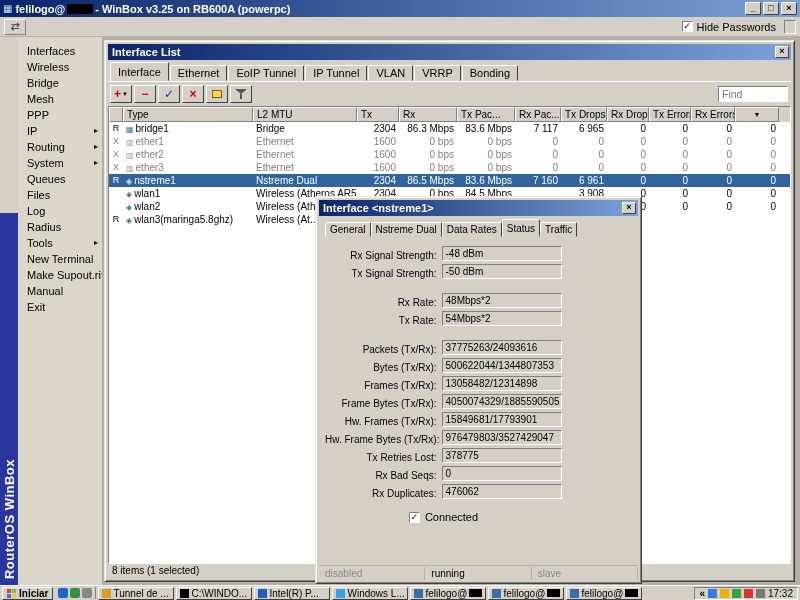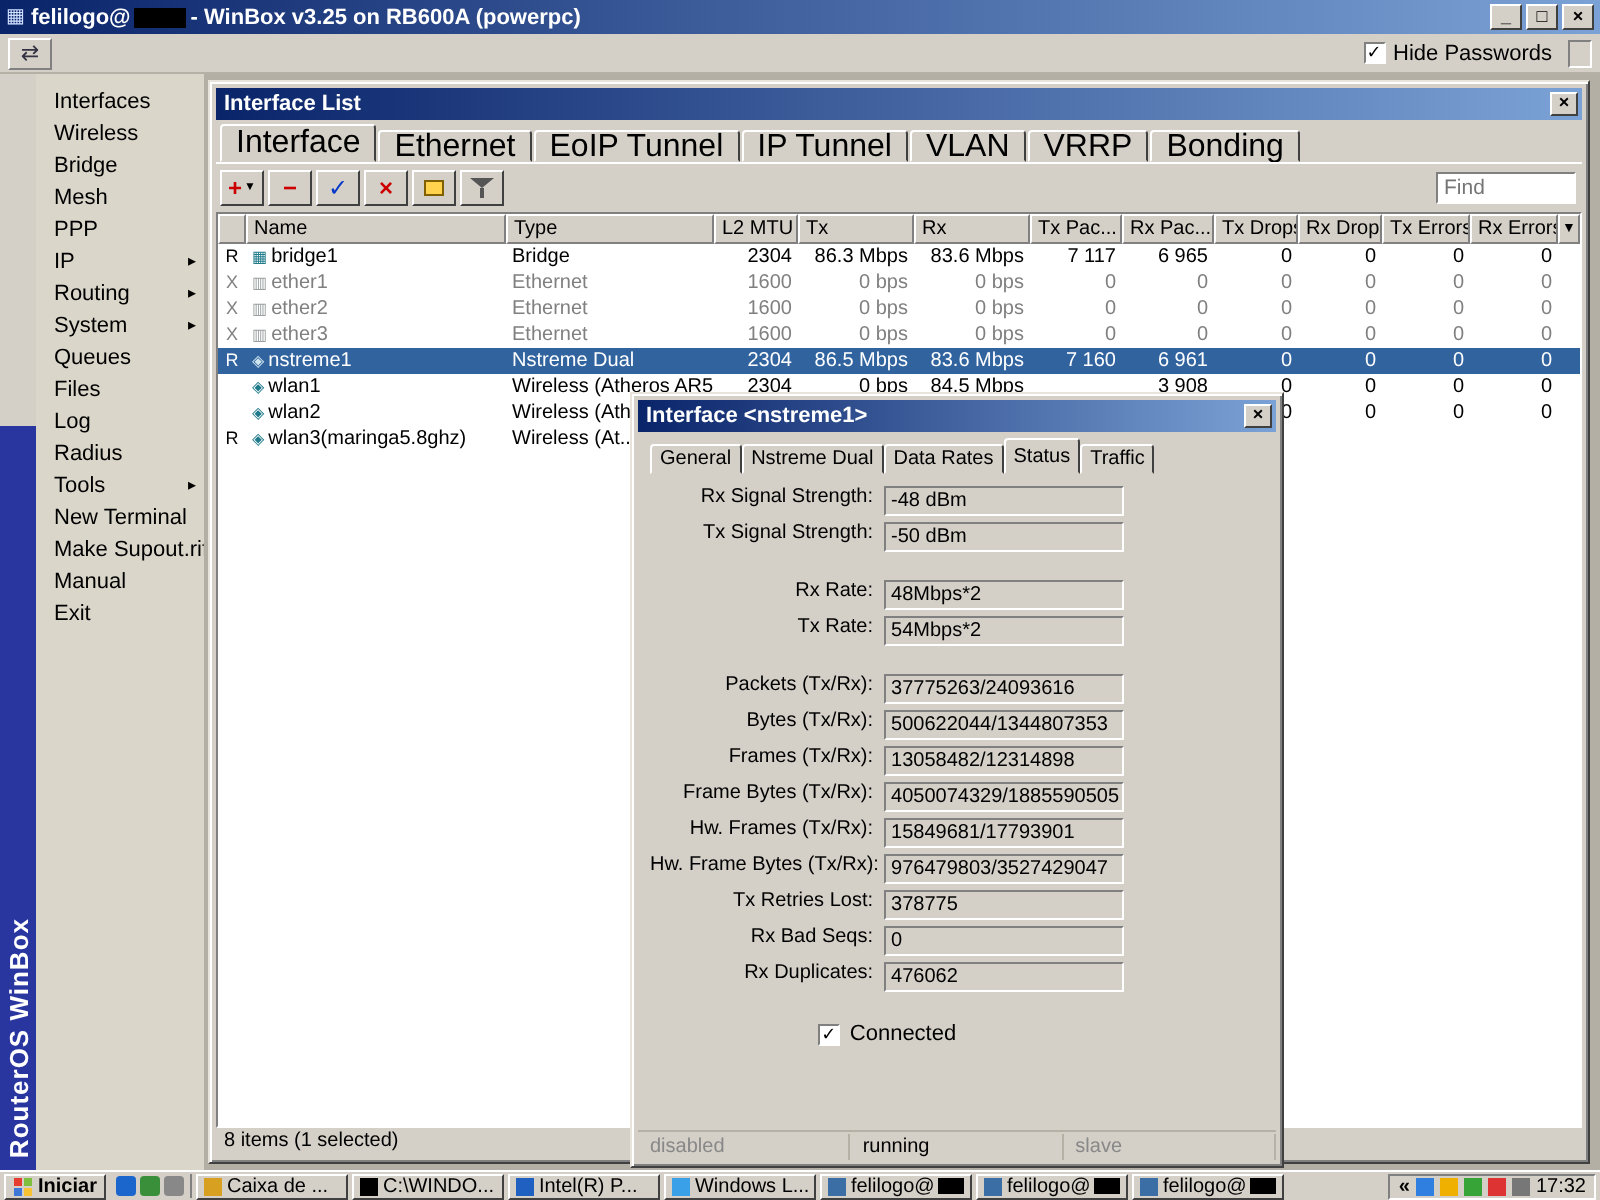--- a/index.html
+++ b/index.html
@@ -53,21 +53,21 @@
   
   .window{background:var(--window-bg);border:1px solid;border-color:#e8e4db #404040 #404040 #e8e4db;
     box-shadow:inset 1px 1px 0 #fff, inset -1px -1px 0 #808080;padding:3px;}
   .wtitle{height:16px;background:linear-gradient(to right,var(--titlebar-gradient-start),var(--titlebar-gradient-end));
     color:#fff;font-weight:bold;display:flex;align-items:center;padding:0 2px 0 4px;flex:none;}
   .wtitle .win-btn{margin-left:auto;width:14px;height:12px;line-height:9px;}
 
   
   .iflist{position:absolute;left:2px;top:3px;width:691px;height:542px;display:flex;flex-direction:column;}
   .tabs{display:flex;align-items:flex-end;height:21px;padding:2px 2px 0;flex:none;}
-  .tab{height:16px;line-height:15px;padding:0 7px;font-size:16px;background:var(--window-bg);
+  .tab{height:16px;line-height:15px;padding:0 7px;font-size:11px;background:var(--window-bg);
     border:1px solid;border-color:#fff #404040 transparent #fff;border-top-left-radius:2px;border-top-right-radius:2px;
     margin-right:1px;white-space:nowrap;}
   .tab.active{height:19px;line-height:18px;position:relative;z-index:1;}
   .toolbar{height:24px;display:flex;align-items:center;gap:2px;padding:2px;position:relative;border-top:1px solid #fff;flex:none;}
   .tbtn{width:22px;height:18px;background:var(--window-bg);border:1px solid;border-color:#fff #404040 #404040 #fff;
     display:flex;align-items:center;justify-content:center;gap:1px;font-weight:bold;font-size:12px;}
   .red{color:#c00;} .blue{color:#0637c9;}
   .dd{font-size:6px;color:#000;}
   .comment-swatch{width:10px;height:8px;background:#ffd34d;border:1px solid #806000;display:inline-block;}
   .funnel{position:relative;width:12px;height:11px;display:inline-block;}
@@ -94,21 +94,21 @@
   .trow.selected .icon-glyph{color:#cfe6ef;}
   .wstatus{flex:none;height:14px;line-height:14px;padding-left:4px;font-size:10px;}
 
   
   .dialog{position:absolute;left:213px;top:159px;width:327px;height:388px;display:flex;flex-direction:column;z-index:5;}
   .dbody{flex:1;position:relative;padding:2px 76px 0 6px;display:flex;flex-direction:column;}
   .dtabs{display:flex;align-items:flex-end;height:19px;margin-bottom:6px;flex:none;}
   .dtab{height:15px;line-height:14px;padding:0 4px;font-size:10px;background:var(--window-bg);
     border:1px solid;border-color:#fff #404040 transparent #fff;border-top-left-radius:2px;border-top-right-radius:2px;white-space:nowrap;}
   .dtab.active{height:18px;line-height:17px;position:relative;z-index:1;margin-top:18px;}
-  .frow{display:flex;align-items:flex-start;height:18px;flex:none;}
+  .frow{display:flex;align-items:flex-end;height:18px;flex:none;}
   .frow.gap{margin-top:11px;}
   .flabel{width:124px;text-align:right;padding-right:5px;font-size:10px;white-space:nowrap;overflow:hidden;}
   .fvalue{width:128px;height:15px;line-height:13px;border:1px solid;border-color:#808080 #fff #fff #808080;
     background:var(--window-bg);padding:0 3px;font-size:10px;overflow:hidden;white-space:nowrap;}
   .connected{display:flex;justify-content:center;align-items:center;gap:5px;margin-top:12px;flex:none;}
   .btncol{position:absolute;top:1px;right:4px;width:70px;display:flex;flex-direction:column;z-index:2;}
   .dbtn{height:17px;line-height:15px;text-align:center;background:var(--window-bg);
     border:1px solid;border-color:#fff #404040 #404040 #fff;font-size:10px;margin-bottom:4px;white-space:nowrap;overflow:hidden;}
   .dbtn.gap{margin-top:4px;}
   .dstatus{flex:none;height:15px;display:flex;align-items:center;font-size:10px;border-top:1px solid #b5b1a6;}
@@ -222,21 +222,20 @@
           <span class="comment-swatch"></span>
         </div>
       <div class="tbtn">
           <span class="funnel"></span>
         </div>
       <input class="find" placeholder="Find" style="">
     </div>
     <div class="listbox">
       <div class="thead">
         <span class="h"></span>
-        <span class="h">Name</span>
         <span class="h">Type</span>
         <span class="h">L2 MTU</span>
         <span class="h">Tx</span>
         <span class="h">Rx</span>
         <span class="h">Tx Pac...</span>
         <span class="h">Rx Pac...</span>
         <span class="h">Tx Drops</span>
         <span class="h">Rx Drops</span>
         <span class="h">Tx Errors</span>
         <span class="h">Rx Errors</span>
@@ -474,21 +473,21 @@
       </span>
     <span>Iniciar</span>
   </div>
   <div class="ql">
     <span class="qicon" style="background:#1a66cc;"></span>
     <span class="qicon" style="background:#3a8f3a;"></span>
     <span class="qicon" style="background:#888;"></span>
   </div>
   <div class="task">
       <span class="ticon" style="background:#d8a020;"></span>
-      <span>Caixa de ...</span>
+      <span>Tunnel de ...</span>
     </div>
   <div class="task">
       <span class="ticon" style="background:#000;"></span>
       <span>C:\WINDO...</span>
     </div>
   <div class="task">
       <span class="ticon" style="background:#2060c0;"></span>
       <span>Intel(R) P...</span>
     </div>
   <div class="task">

